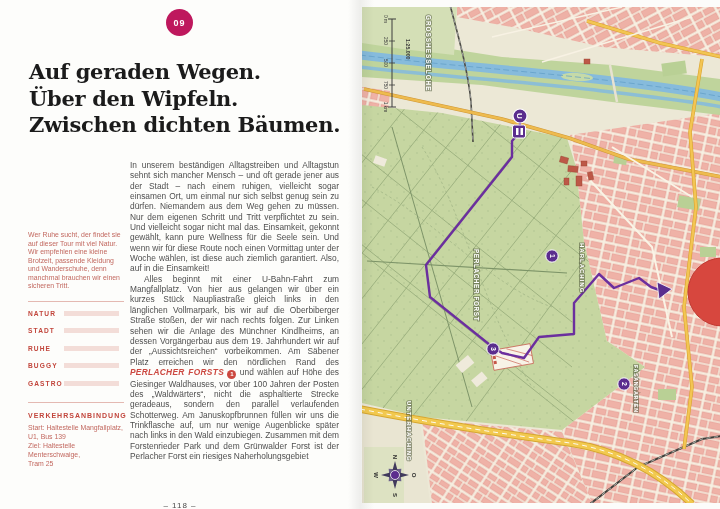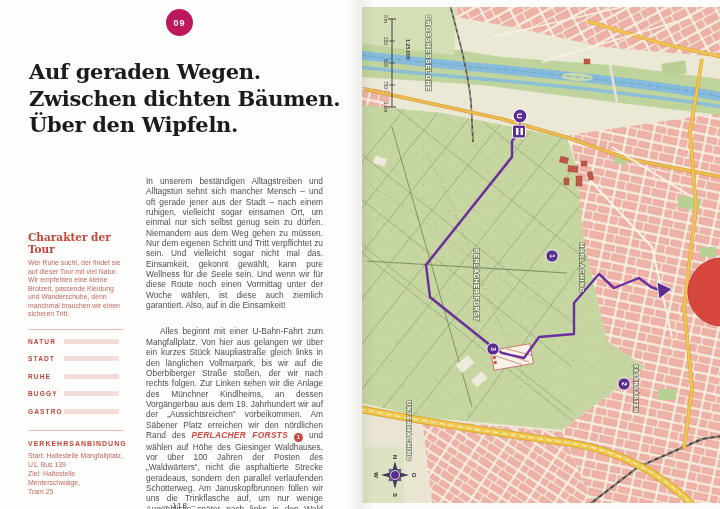--- a/index.html
+++ b/index.html
@@ -22,21 +22,21 @@
   .rule{border:none;border-top:1px solid #e4b9b2;margin:10px 0 0 0;}
   .ratings{margin-top:3px;}
   .rating-row{display:flex;align-items:center;height:17.5px;}
   .rating-label{width:36px;font-size:6.6px;font-weight:bold;letter-spacing:1.1px;color:#c2463c;}
   .rating-track{width:55px;height:5px;background:#f3ddd8;}
   .rating-fill{height:100%;background:#c8463c;width:0;}
   .transit-head{font-size:7px;font-weight:bold;letter-spacing:1px;color:#c2463c;margin:9px 0 4px 0;}
   .transit-line{font-size:6.9px;line-height:9px;color:#c2685f;}
   .article{position:absolute;left:130px;top:160px;width:209px;
            font-size:8.35px;line-height:10.35px;color:#4f4f4f;text-align:justify;}
-  .article p{margin:16px;}
+  .article p{margin:0;}
   .article p.p2{text-indent:14px;}
   .red-inline{color:#cc4840;font-weight:bold;letter-spacing:0.3px;font-style:italic;}
   .inline-badge{display:inline-flex;width:9px;height:9px;border-radius:50%;background:#cc4840;
                 color:#fff;font-size:6px;font-weight:bold;align-items:center;justify-content:center;
                 vertical-align:-1px;text-indent:0;}
   .page-num{position:absolute;left:0;top:501px;width:360px;text-align:center;
             font-size:8px;letter-spacing:1px;color:#4a4a4a;}
   .map-wrap{position:absolute;left:362px;top:7px;width:358px;height:496px;background:#ece8d6;}
   svg text{font-family:"Liberation Sans","DejaVu Sans",sans-serif;}
 </style>
@@ -44,26 +44,25 @@
 <body>
 
 <div class="page-left">
 
   <div class="badge09">
     <span>09</span>
   </div>
 
   <h1 class="title">
     <span>Auf geraden Wegen.</span>
+    <span>Über den Wipfeln.</span>
     <span>Zwischen dichten Bäumen.</span>
-    <span>Über den Wipfeln.</span>
   </h1>
 
   <div class="sidebar">
-    <p class="char-head">Charakter der Tour</p>
     <p class="char-text">Wer Ruhe sucht, der findet sie auf dieser Tour mit viel Natur. Wir empfehlen eine kleine Brotzeit, passende Kleidung und Wanderschuhe, denn manchmal brauchen wir einen sicheren Tritt.</p>
     <hr class="rule">
     <div class="ratings">
       <div class="rating-row">
         <span class="rating-label">NATUR</span>
         <span class="rating-track"><span class="rating-fill" style="width: 100%;"></span></span>
       </div>
       <div class="rating-row">
         <span class="rating-label">STADT</span>
         <span class="rating-track"><span class="rating-fill" style="width: 0%;"></span></span>

